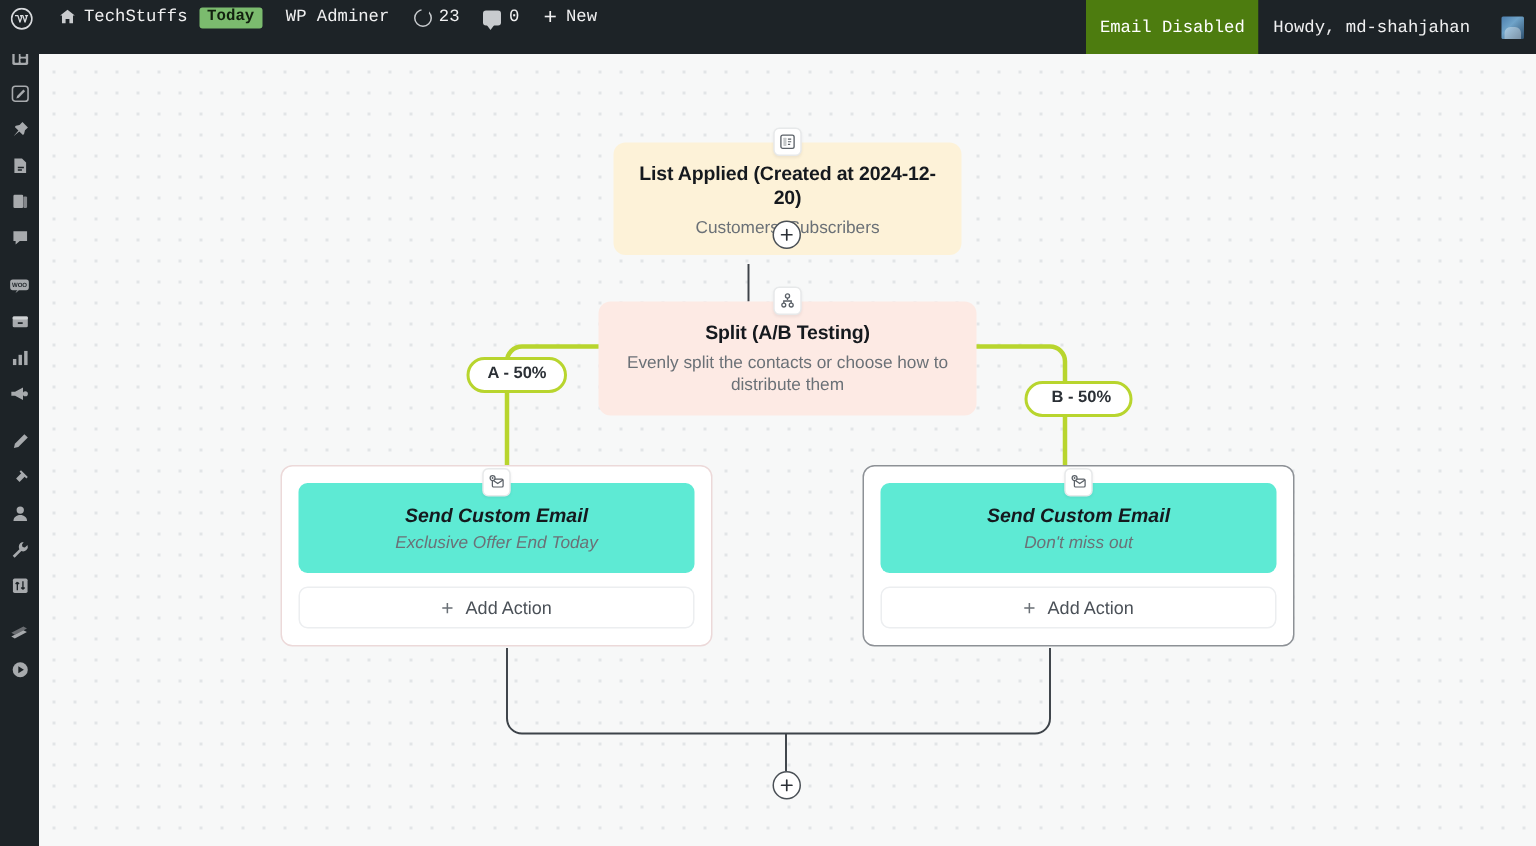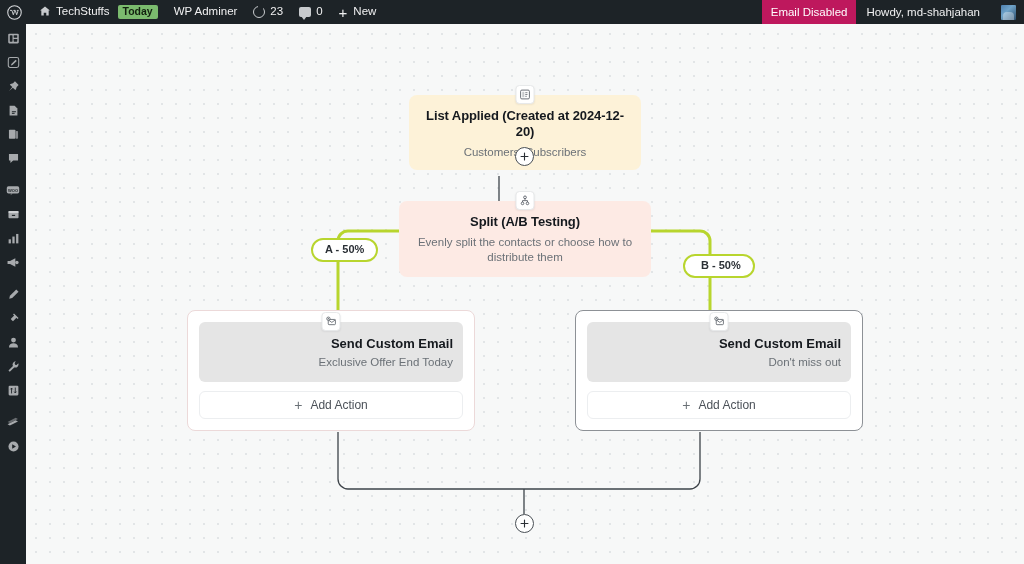--- a/index.html
+++ b/index.html
@@ -8,46 +8,47 @@
     margin: 0; padding: 0;
     width: 1024px; height: 564px;
     overflow: hidden;
     font-family: "Liberation Sans", sans-serif;
     background: #f6f7f7;
   }
 
   
   #adminbar {
     position: absolute; top: 0; left: 0;
-    width: 1024px; height: 24px;
+    width: 1024px; height: 36px;
     background: #1d2327;
     color: #f0f0f1;
     display: flex; align-items: stretch;
     font-size: 11.5px;
     z-index: 50;
+    font-family: Liberation Mono, monospace;
   }
   .ab-item {
     display: flex; align-items: center; gap: 5px;
     padding: 0 8px; height: 24px;
     color: #f0f0f1; white-space: nowrap;
     line-height: 1;
   }
   .ab-logo { padding: 0 9px 0 7px; }
   .ab-logo svg { display: block; }
   .ab-home-icon { font-size: 12px; line-height: 1; opacity: .92; }
   .ab-live {
     background: #7bbb6e; color: #12210f;
     font-size: 10.5px; font-weight: 700;
     padding: 1px 5px 2px; border-radius: 2px;
     line-height: 1.1;
   }
   .ab-spacer { flex: 1 1 auto; }
   .ab-right { display: flex; align-items: stretch; }
   .ab-email-disabled {
-    background: #be185d; color: #fff;
+    background: #4d7c0f; color: #fff;
     display: flex; align-items: center; padding: 0 9px;
     white-space: nowrap;
   }
   .ab-search-contacts {
     background: #7a6ff0; color: #fff;
     display: flex; align-items: center; padding: 0 9px;
     white-space: nowrap;
   }
   .ab-howdy {
     display: flex; align-items: center; gap: 21px;
@@ -168,25 +169,26 @@
   .branch-box {
     width: 288px;
     background: #ffffff;
     border-radius: 8px;
     padding: 11px;
   }
   .branch-box.rose  { border: 1px solid #ecd9d9; }
   .branch-box.gray  { border: 1px solid #8d9196; }
 
   .action-card {
-    background: #e5e5e5;
+    background: #5eead4;
     border-radius: 6px;
     padding: 14px 10px 12px;
-    text-align: right;
+    text-align: center;
     position: relative;
+    font-style: italic;
   }
   .action-title {
     font-size: 13px; font-weight: 700; color: #15191e; line-height:1.2;
   }
   .action-sub {
     font-size: 11.5px; color: #6b7177; margin-top: 3px; line-height:1.3;
   }
 
   .add-action {
     margin-top: 9px;

